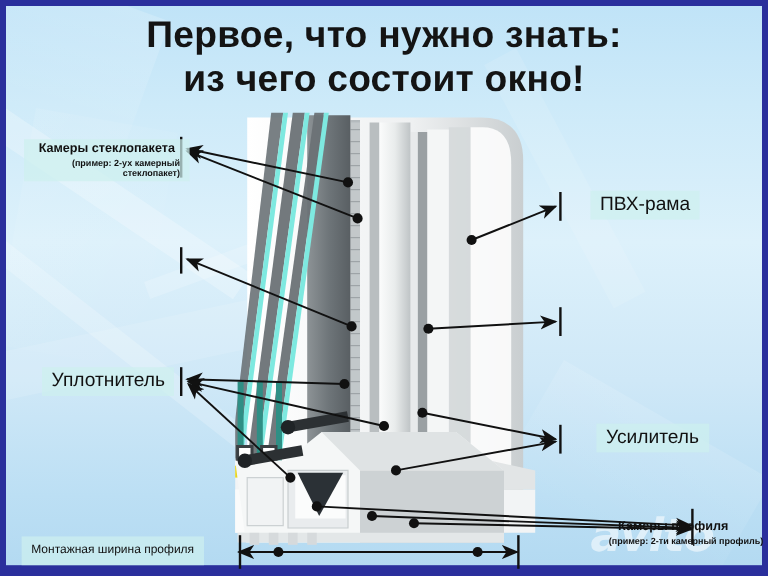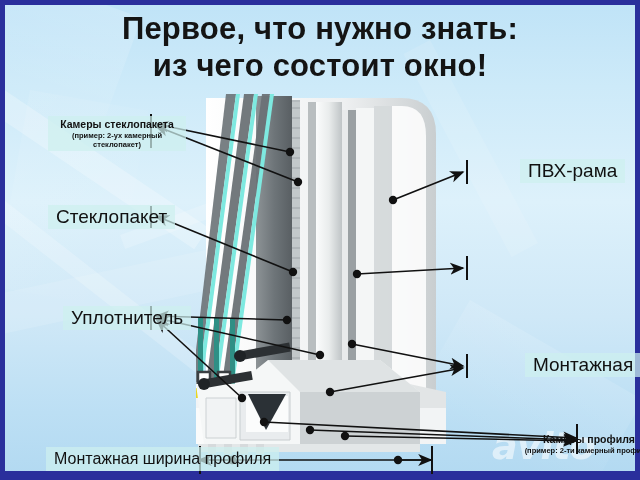--- a/index.html
+++ b/index.html
@@ -35,25 +35,25 @@
   .title{
     position:absolute;left:0;top:10px;width:640px;text-align:center;
     color:#141414;font-weight:bold;font-size:31px;line-height:37px;
     letter-spacing:.2px;
   }
   .title .l2{display:block;}
 
   
   .chip{
     position:absolute;background:rgba(205,240,238,.72);
-    color:#111;white-space:nowrap;padding:2px 8px;margin-left:28px;
+    color:#111;white-space:nowrap;padding:2px 8px;
   }
-  .chip .main{font-size:19px;line-height:20px;}
+  .chip .main{font-size:16px;line-height:20px;}
   .chip.small .main{font-size:10.5px;line-height:13px;font-weight:bold;}
-  .chip .sub{font-size:7.5px;line-height:9px;text-align:center;font-weight:bold;}
+  .chip .sub{font-size:7.5px;line-height:9px;text-align:right;font-weight:bold;}
   .chip.center{text-align:center;}
 
   
   .tick{position:absolute;width:2px;background:#111;}
 
   svg.lines{position:absolute;left:0;top:0;width:640px;height:480px;}
 
   
   .window-art{position:absolute;left:196px;top:92px;width:252px;height:378px;}
 
@@ -295,39 +295,36 @@
     <span>Первое, что нужно знать:</span>
     <span class="l2">из чего состоит окно!</span>
   </div>
 
   <div class="chip small center" style="left:20px;top:116px;width:122px;z-index:7">
     <div class="main">Камеры стеклопакета</div>
     <div class="sub">(пример: 2-ух камерный</div>
     <div class="sub">стеклопакет)</div>
   </div>
 
-  <div class="chip" style="left:20px;top:205px;z-index:7">
-    <div class="main">Стеклопакет</div>
-  </div>
 
   <div class="chip" style="left:35px;top:306px;z-index:7">
     <div class="main">Уплотнитель</div>
   </div>
 
   <div class="chip" style="left:18px;top:447px;z-index:7">
-    <div class="main" style="font-size:16px">Монтажная ширина профиля</div>
+    <div class="main" style="font-size:10px">Монтажная ширина профиля</div>
   </div>
 
   <div class="chip" style="left:492px;top:159px;z-index:7">
     <div class="main">ПВХ-рама</div>
   </div>
 
 
   <div class="chip" style="left:497px;top:353px;z-index:7">
-    <div class="main">Монтажная</div>
+    <div class="main">Усилитель</div>
   </div>
 
   <div class="chip small center" style="left:478px;top:431px;width:150px;z-index:7;background:transparent">
     <div class="main">Камеры профиля</div>
     <div class="sub">(пример: 2-ти камерный профиль)</div>
   </div>
 
   <div class="watermark">avito</div>
 
   <div class="edge edge-top"></div>

